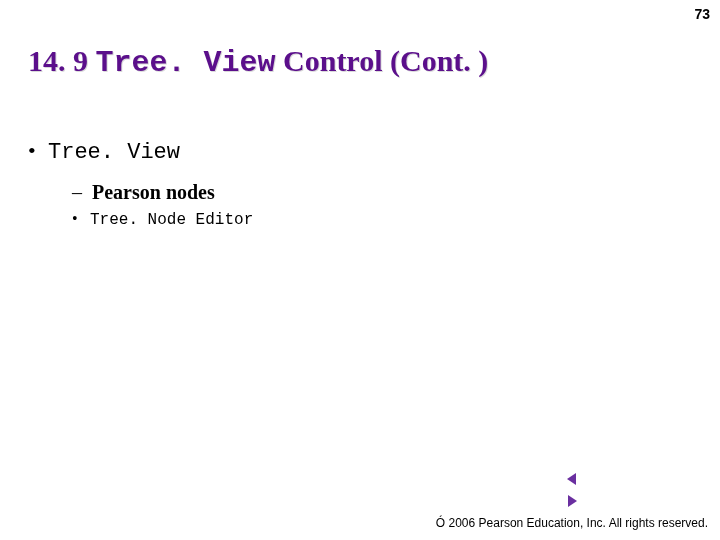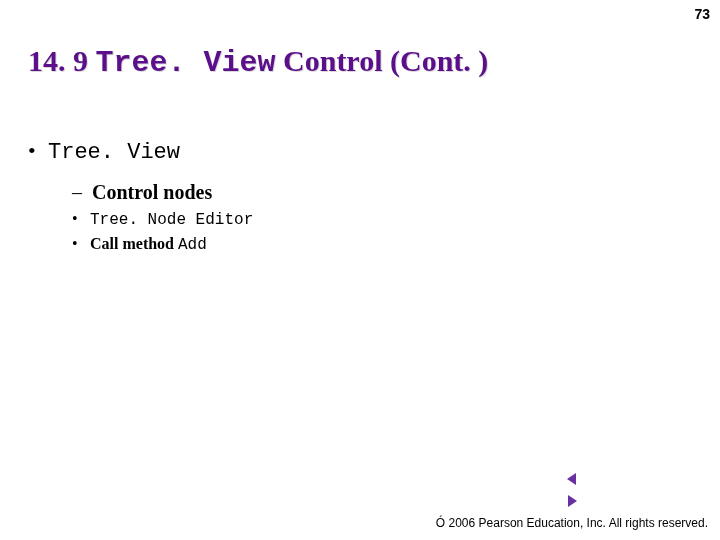--- a/index.html
+++ b/index.html
@@ -110,27 +110,24 @@
 
 <div class="title">
   <span>14. 9 </span><span class="mono">Tree. View</span><span> Control (Cont. )</span>
 </div>
 
 <div class="content">
   <div class="bullet-1">
     <span class="dot">•</span><span class="mono">Tree. View</span>
   </div>
   <div class="bullet-2">
-    <span class="dash">–</span><span class="bold">Control nodes</span>
+    <span class="dash">–</span><span class="bold">Pearson nodes</span>
   </div>
   <div class="bullet-3">
     <span class="dot">•</span><span class="mono">Tree. Node Editor</span>
-  </div>
-  <div class="bullet-3">
-    <span class="dot">•</span><span class="bold">Call method </span><span class="mono">Add</span>
   </div>
 </div>
 
 <div class="footer">
   <span class="nav-btn">
     <svg viewBox="0 0 14 14">
         <polygon points="11,1 11,13 2,7" fill="#6a2fa0"></polygon>
       </svg>
   </span>
   <span class="nav-btn">

